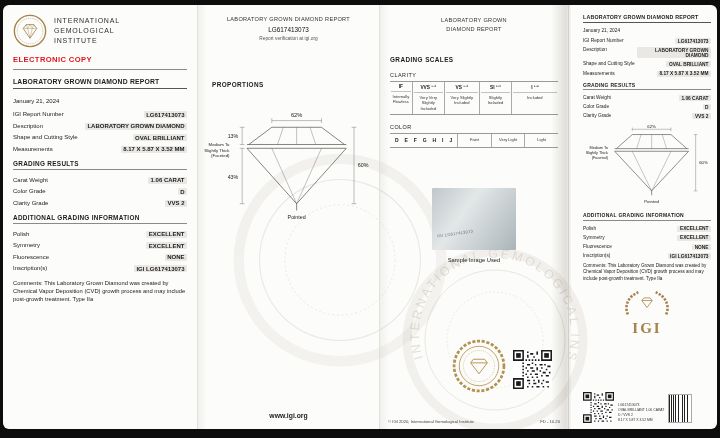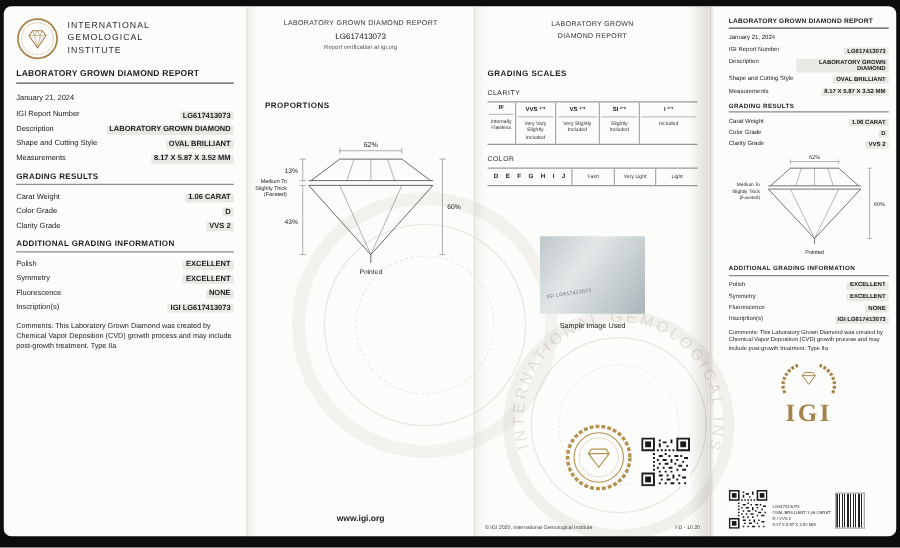--- a/index.html
+++ b/index.html
@@ -68,21 +68,21 @@
   .p4 .rows{margin-top:5px}
   .p4 .row{margin-bottom:3.2px}
   .p4 .lbl{font-size:4.8px}
   .p4 .val{font-size:4.8px;max-width:58%}
   .p4 .sect{font-size:5px;margin:5px 0 4px;padding-bottom:1.5px}
   .p4 .comments{font-size:4.6px;margin-top:4px;line-height:1.35}
   .prop-wrap-sm{position:relative;width:132px;margin:5px auto 2px}
   .girdle-lbl-sm{position:absolute;left:-2px;top:22px;width:27px;font-size:3.8px;line-height:1.3;text-align:right;color:#222}
   .p4-logo{margin-top:7px;text-align:center}
   .p4-logo svg{width:52px;height:30px;display:block;margin:0 auto}
-  .igi-letters{font-family:"Liberation Serif",serif;font-weight:bold;font-size:20px;letter-spacing:2px;color:#a4824a;margin-top:1px}
+  .igi-letters{font-family:"Liberation Serif",serif;font-weight:bold;font-size:15px;letter-spacing:2px;color:#a4824a;margin-top:1px}
   .p4-strip{position:absolute;bottom:6px;left:14px;right:6px;display:flex;gap:4px;align-items:flex-end}
   .p4-strip .qr{width:31px;height:31px;flex:0 0 auto}
   .strip-text{display:flex;flex-direction:column;gap:1.5px;font-size:3.4px;color:#333;line-height:1.1}
   .barcode{width:24px;height:29px;border:.5px solid #aaa;background:
     repeating-linear-gradient(90deg,#222 0,#222 1px,#fff 1px,#fff 2px,#222 2px,#222 2.6px,#fff 2.6px,#fff 4.4px)}
   .qr{background:#fff}
   text{font-family:"Liberation Sans",sans-serif}
 </style>
 </head>
 <body>
@@ -144,20 +144,21 @@
     <div class="logo-row">
       <svg class="logo-sm" viewBox="0 0 40 40">
           <use href="#logosym"></use>
         </svg>
       <div class="org">
         <div>INTERNATIONAL</div>
         <div>GEMOLOGICAL</div>
         <div>INSTITUTE</div>
       </div>
     </div>
+    <div class="ecopy">ELECTRONIC COPY</div>
     <div class="p1-title">LABORATORY GROWN DIAMOND REPORT</div>
     <div class="date">January 21, 2024</div>
 
     <div class="rows">
       <div class="row">
         <span class="lbl">IGI Report Number</span>
         <span class="val">LG617413073</span>
       </div>
       <div class="row">
         <span class="lbl">Description</span>

